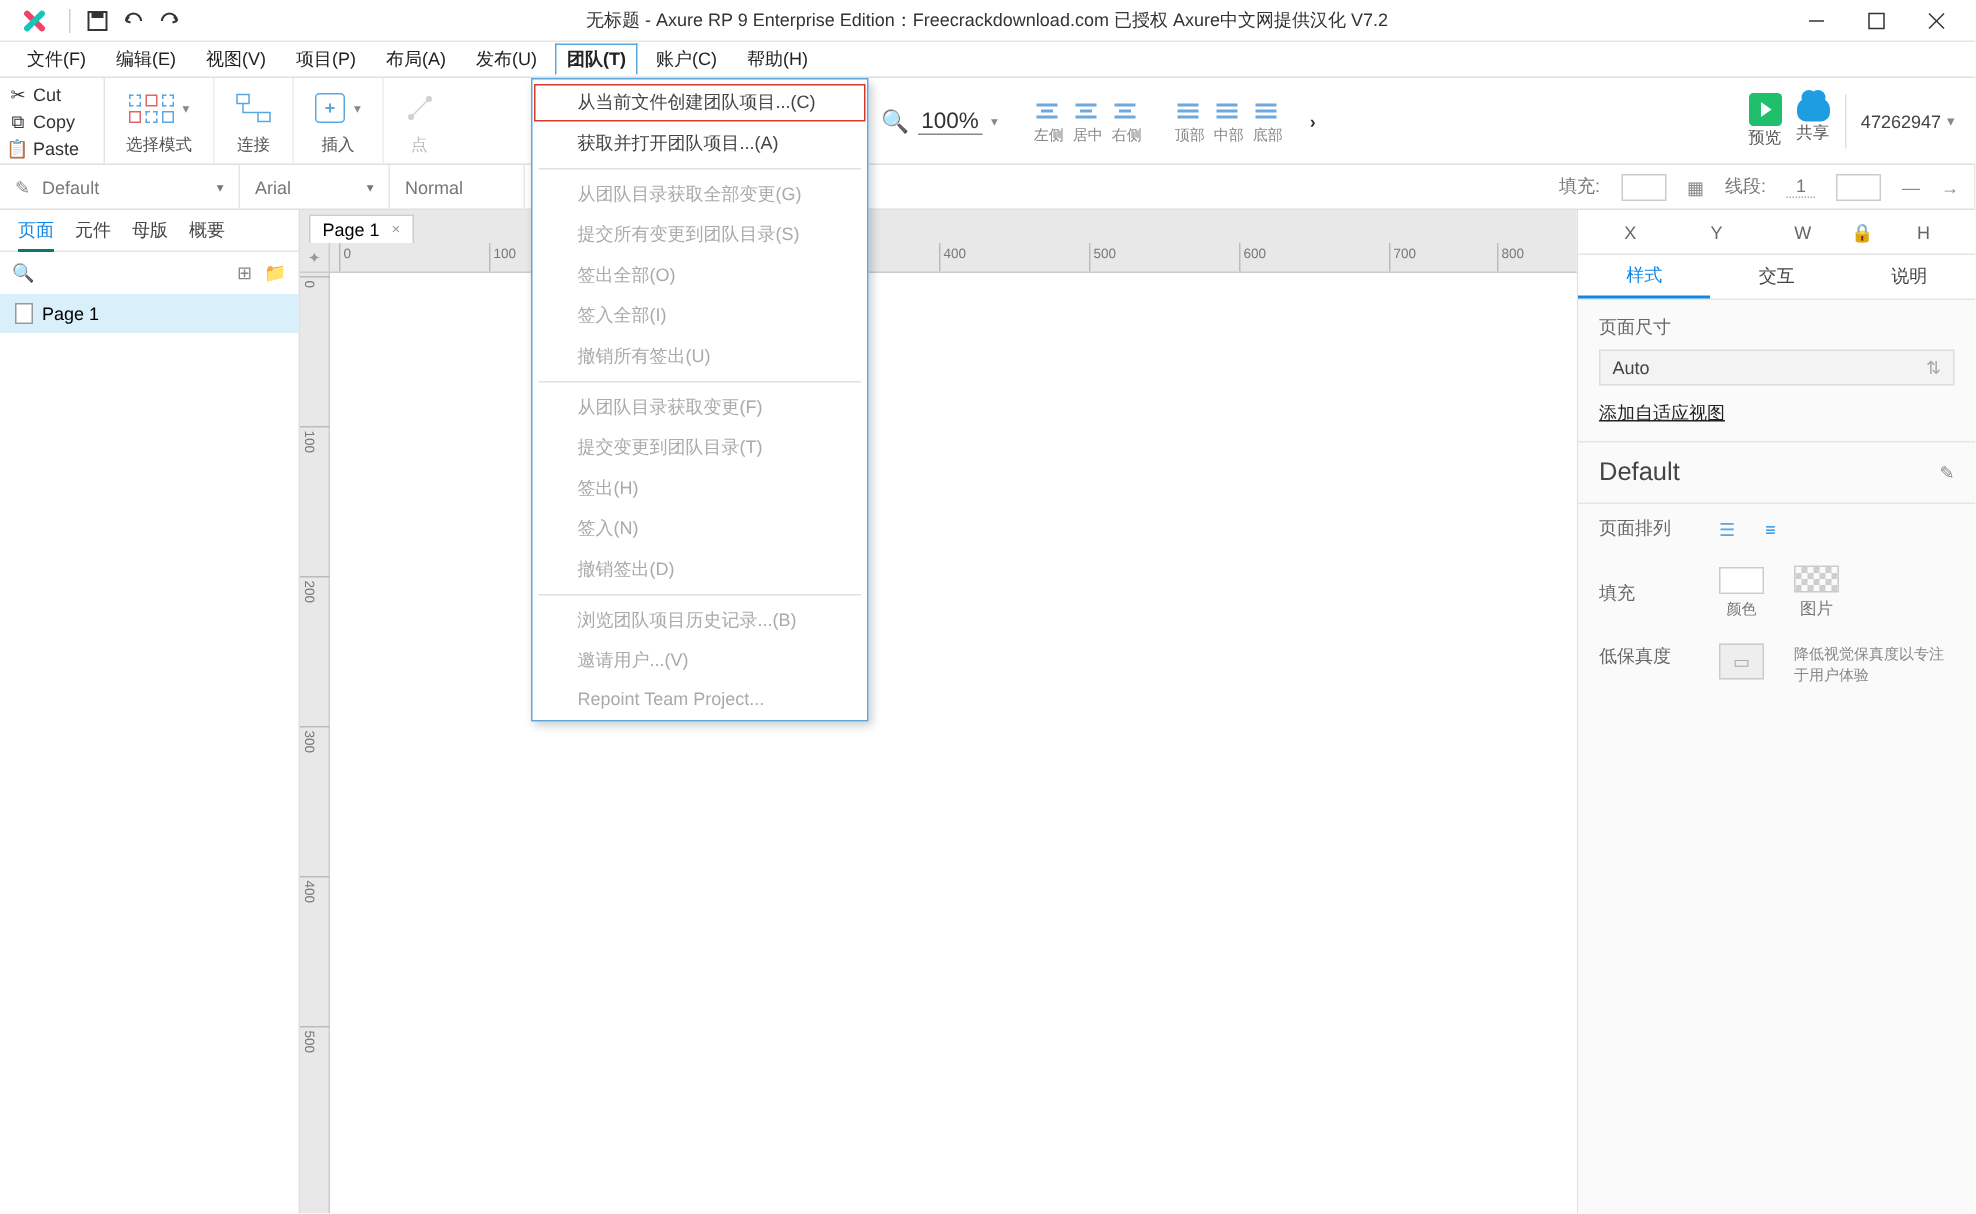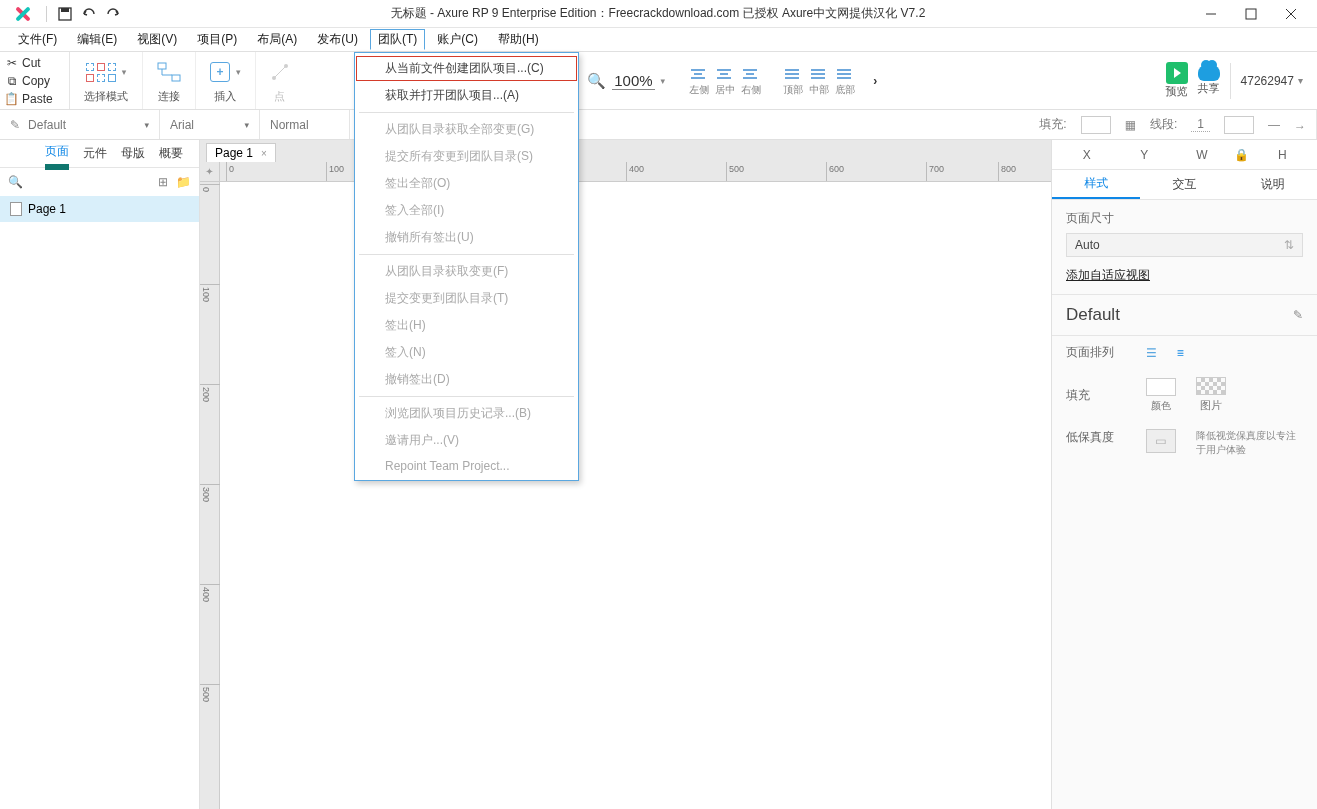--- a/index.html
+++ b/index.html
@@ -13,21 +13,21 @@
 .logo-x::after { background: #13c5bb; transform: rotate(-45deg); }
 .tb-sep { width: 1px; height: 16px; background: #d0d0d0; margin: 0 6px; }
 .tb-icon { width: 24px; height: 24px; display: flex; align-items: center; justify-content: center; color: #333; }
 .title-text { flex: 1; text-align: center; color: #333; font-size: 12px; }
 .win-btns { display: flex; gap: 0; }
 .win-btn { width: 40px; height: 24px; display: flex; align-items: center; justify-content: center; color: #555; }
 
 
 .menubar { height: 24px; display: flex; align-items: center; padding: 0 10px; gap: 4px; border-bottom: 1px solid #e0e0e0; position: relative; }
 .menu-item { padding: 2px 8px; color: #222; }
-.menu-item.active { background: #fff; border: 1px solid #5aa7e0; border-bottom: 1px solid #fff; z-index: 12; position: relative; padding: 1px 7px; }
+.menu-item.active { background: #fff; border: 1px solid #5aa7e0; border-bottom: 1px solid #fff; z-index: 12; position: relative; padding: 1px 7px; font-weight: bold; }
 
 
 .toolbar { height: 58px; display: flex; align-items: center; border-bottom: 1px solid #e0e0e0; position: relative; }
 .tb-left { width: 70px; height: 100%; border-right: 1px solid #e5e5e5; display: flex; flex-direction: column; justify-content: center; gap: 1px; padding-left: 6px; }
 .mini-btn { display: flex; align-items: center; gap: 4px; height: 17px; color: #333; }
 .mini-ico { width: 12px; height: 12px; display: inline-flex; align-items: center; justify-content: center; }
 .tb-group { display: flex; flex-direction: column; align-items: center; justify-content: center; height: 100%; padding: 0 14px; border-right: 1px solid #eee; }
 .tb-group.noborder { border-right: none; }
 .tb-ico-row { display: flex; gap: 6px; align-items: center; height: 30px; }
 .tb-cap { font-size: 11px; color: #555; margin-top: 2px; }
@@ -51,21 +51,21 @@
 
 .formatbar { height: 30px; display: flex; align-items: center; border-bottom: 1px solid #e0e0e0; }
 .fb-seg { height: 100%; border-right: 1px solid #e5e5e5; display: flex; align-items: center; padding: 0 10px; gap: 8px; color: #777; }
 .fb-ico { color: #888; }
 
 
 .main { display: flex; height: calc(809px - 28px - 24px - 58px - 30px); }
 .left-panel { width: 200px; border-right: 1px solid #e0e0e0; display: flex; flex-direction: column; }
 .left-tabs { height: 28px; display: flex; align-items: center; gap: 14px; padding: 0 12px; border-bottom: 1px solid #e5e5e5; }
 .ltab { color: #444; font-size: 12px; }
-.ltab.active { color: #0f87e6; border-bottom: 6px solid #0f766e; padding-bottom: 4px; margin-bottom: -5px; margin-left: 33px; }
+.ltab.active { color: #0f87e6; border-bottom: 2px solid #0f766e; padding-bottom: 4px; margin-bottom: -5px; }
 .left-tools { height: 28px; display: flex; align-items: center; padding: 0 8px; gap: 8px; }
 .left-tools .sp { flex: 1; }
 .page-item { height: 26px; display: flex; align-items: center; gap: 6px; padding: 0 10px; background: #d9effa; }
 .page-ico { width: 12px; height: 14px; border: 1px solid #999; background: #fff; }
 
 .canvas-wrap { flex: 1; display: flex; flex-direction: column; background: #fafafa; position: relative; }
 .page-tabs { height: 22px; display: flex; align-items: flex-end; background: #e8e8e8; padding-left: 6px; }
 .page-tab { background: #fff; padding: 2px 8px; border: 1px solid #ccc; border-bottom: none; display: flex; align-items: center; gap: 8px; font-size: 11px; }
 .page-tab .x { color: #999; font-size: 10px; }
 .rulers { height: 20px; display: flex; background: #e8e8e8; }

